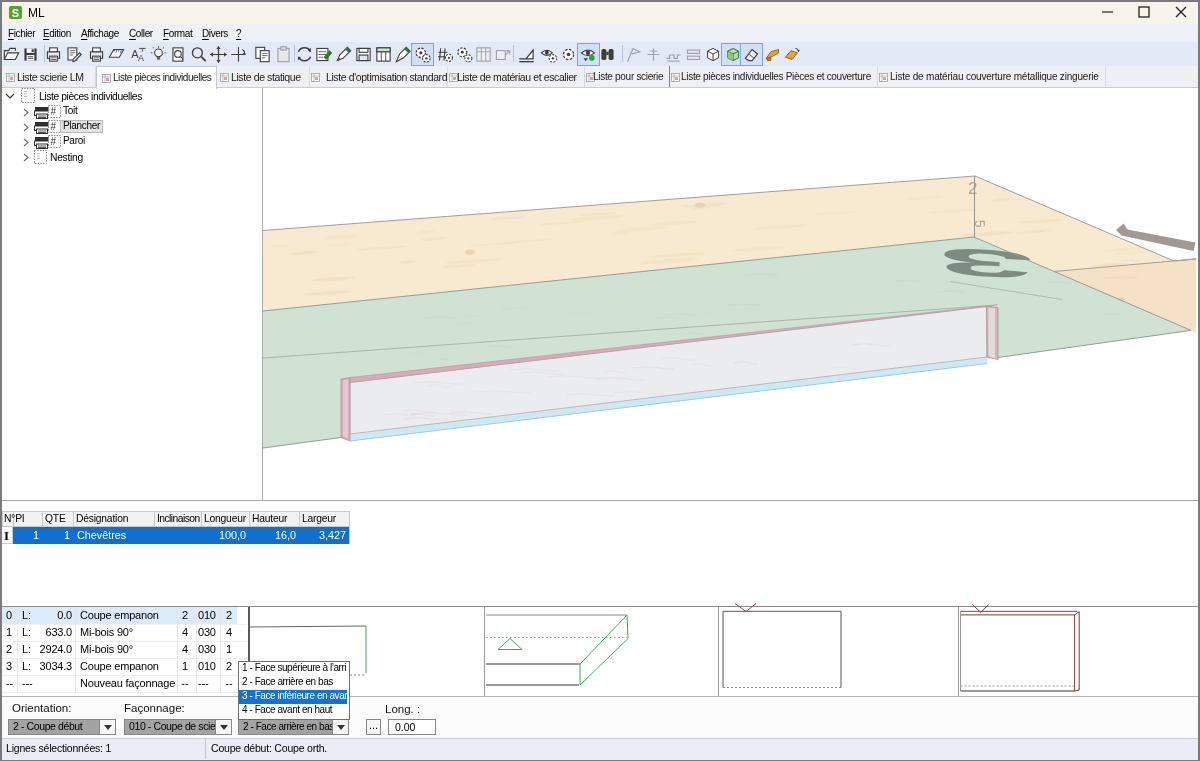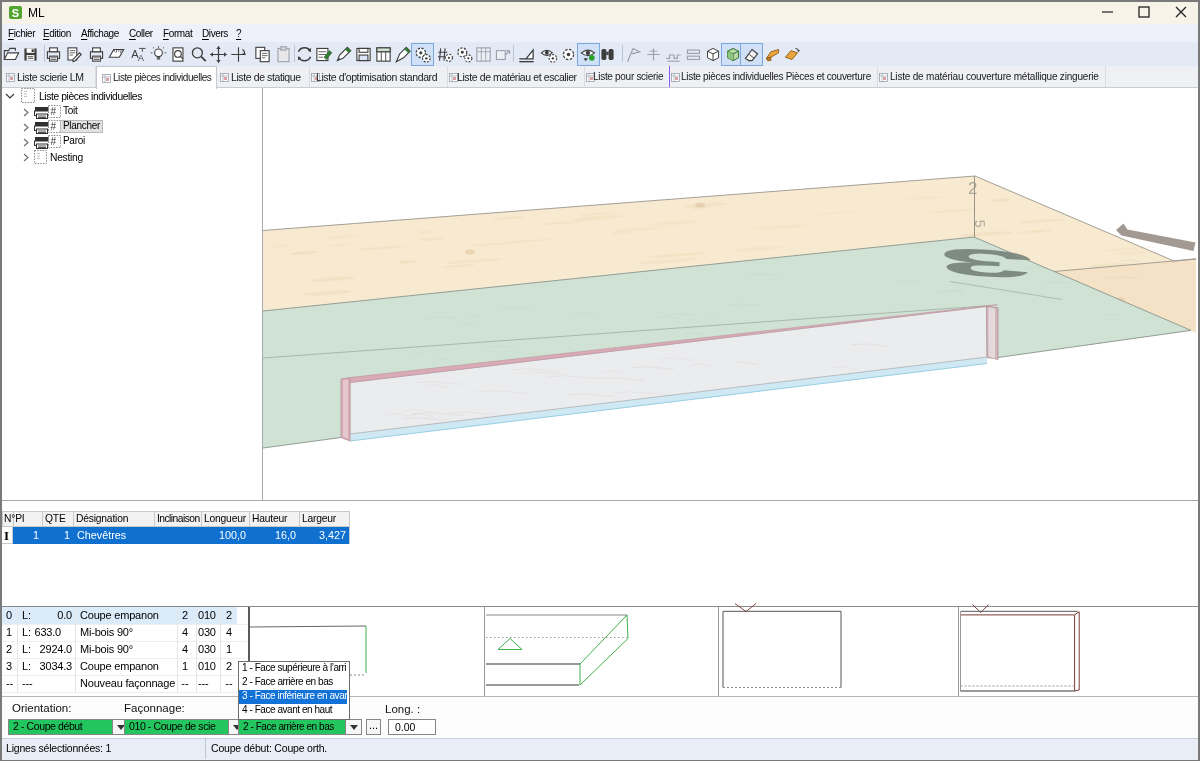--- a/index.html
+++ b/index.html
@@ -1,21 +1,21 @@
 <!DOCTYPE html>
 <html><head><meta charset="utf-8"><style>
   html,body{margin:0;padding:0;}
   body{width:1200px;height:761px;position:relative;overflow:hidden;
        font-family:"Liberation Sans",sans-serif;background:#fff;font-size:12px;}
   .abs{position:absolute;}
   .tbtn{position:absolute;top:44px;width:21px;height:21px;}
   .hl{background:#cfe0f7;outline:1px solid #7aa7dd;}
   .tab{position:absolute;top:66px;height:21px;font-size:10.5px;letter-spacing:-0.5px;color:#1b1b1b;white-space:nowrap;overflow:hidden;}
   .lbl{position:absolute;font-size:11.5px;color:#111;white-space:nowrap;text-align:right;}
-  .combo{position:absolute;height:14px;background:#22c55e;border:1px solid #868686;font-size:10.5px;letter-spacing:-0.4px;padding-left:13px;}
+  .combo{position:absolute;height:14px;background:#a3a3a3;border:1px solid #868686;font-size:10.5px;letter-spacing:-0.4px;}
   .combo .ctext{position:absolute;left:4px;top:0px;white-space:nowrap;}
   .cbtn{position:absolute;right:0;top:0;width:15px;height:14px;background:#f6f6f6;border-left:1px solid #868686;}
   .cbtn:after{content:"";position:absolute;left:3.5px;top:5px;border:4px solid transparent;border-top:5px solid #333;}
 </style></head><body>
 <div class="abs" style="left:0;top:0;width:1196px;height:757px;border:2px solid #7a7a7a"></div>
 <div class="abs" style="left:2px;top:2px;width:1196px;height:22px;background:#f7f3e9"></div>
 <div class="abs" style="left:9px;top:6px;width:13px;height:13px;background:#52a52e;border-radius:2px;color:#fff;font-weight:bold;font-size:11px;text-align:center;line-height:14px">S</div>
 <div class="abs" style="left:28px;top:6px;font-size:12px">ML</div>
 <svg class="abs" style="left:1098px;top:2px" width="98" height="20">
 <line x1="4" y1="10" x2="15" y2="10" stroke="#222" stroke-width="1.2"></line>
@@ -244,21 +244,21 @@
         <rect x="4" y="4" width="3" height="3" fill="#d8a0a0"></rect>
       </svg></span>
     <span style="position:absolute;left:14px;top:4.5px;font-size:10.5px;letter-spacing:-0.4px">Liste de statique</span>
   </div>
 <div class="tab" style="left:310px;width:137px;border-right:1px solid #d9dce1;">
     <span style="position:absolute;left:1px;top:6px"><svg style="margin-right:5px" width="9" height="9" viewBox="0 0 9 9">
         <rect x="0.5" y="0.5" width="8" height="8" fill="#fff" stroke="#9aa0ac" stroke-width="0.8"></rect>
         <path d="M0.5 3 H8.5 M3 0.5 V8.5" stroke="#9aa0ac" stroke-width="0.7"></path>
         <rect x="4" y="4" width="3" height="3" fill="#d8a0a0"></rect>
       </svg></span>
-    <span style="position:absolute;left:6px;top:4.5px;font-size:10.5px;letter-spacing:-0.4px">Liste d'optimisation standard</span>
+    <span style="position:absolute;left:16px;top:4.5px;font-size:10.5px;letter-spacing:-0.4px">Liste d'optimisation standard</span>
   </div>
 <div class="tab" style="left:448px;width:136px;border-right:1px solid #d9dce1;">
     <span style="position:absolute;left:1px;top:6px"><svg style="margin-right:5px" width="9" height="9" viewBox="0 0 9 9">
         <rect x="0.5" y="0.5" width="8" height="8" fill="#fff" stroke="#9aa0ac" stroke-width="0.8"></rect>
         <path d="M0.5 3 H8.5 M3 0.5 V8.5" stroke="#9aa0ac" stroke-width="0.7"></path>
         <rect x="4" y="4" width="3" height="3" fill="#d8a0a0"></rect>
       </svg></span>
     <span style="position:absolute;left:9px;top:4.5px;font-size:10.5px;letter-spacing:-0.4px">Liste de matériau et escalier</span>
   </div>
 <div class="tab" style="left:585px;width:84px;border-right:1px solid #8b5cf6;">
@@ -508,21 +508,21 @@
 <div class="abs" style="left:220px;top:607px;width:1px;height:86px;background:#e6e6e6"></div>
 <span class="abs" style="left:6px;top:609px;font-size:11px;letter-spacing:-0.2px">0</span>
 <span class="abs" style="left:22px;top:609px;font-size:11px;letter-spacing:-0.2px">L:</span>
 <span class="abs" style="left:22px;top:609px;width:50px;text-align:right;font-size:11px;letter-spacing:-0.2px">0.0</span>
 <span class="abs" style="left:80px;top:609px;font-size:11px;letter-spacing:-0.2px;white-space:nowrap">Coupe empanon</span>
 <span class="abs" style="left:178px;top:609px;width:14px;text-align:center;font-size:11px">2</span>
 <span class="abs" style="left:198px;top:609px;font-size:11px;letter-spacing:-0.2px">010</span>
 <span class="abs" style="left:222px;top:609px;width:14px;text-align:center;font-size:11px">2</span>
 <span class="abs" style="left:6px;top:626px;font-size:11px;letter-spacing:-0.2px">1</span>
 <span class="abs" style="left:22px;top:626px;font-size:11px;letter-spacing:-0.2px">L:</span>
-<span class="abs" style="left:22px;top:626px;width:39px;text-align:right;font-size:11px;letter-spacing:-0.2px">633.0</span>
+<span class="abs" style="left:22px;top:626px;width:50px;text-align:right;font-size:11px;letter-spacing:-0.2px">633.0</span>
 <span class="abs" style="left:80px;top:626px;font-size:11px;letter-spacing:-0.2px;white-space:nowrap">Mi-bois 90°</span>
 <span class="abs" style="left:178px;top:626px;width:14px;text-align:center;font-size:11px">4</span>
 <span class="abs" style="left:198px;top:626px;font-size:11px;letter-spacing:-0.2px">030</span>
 <span class="abs" style="left:222px;top:626px;width:14px;text-align:center;font-size:11px">4</span>
 <span class="abs" style="left:6px;top:643px;font-size:11px;letter-spacing:-0.2px">2</span>
 <span class="abs" style="left:22px;top:643px;font-size:11px;letter-spacing:-0.2px">L:</span>
 <span class="abs" style="left:22px;top:643px;width:50px;text-align:right;font-size:11px;letter-spacing:-0.2px">2924.0</span>
 <span class="abs" style="left:80px;top:643px;font-size:11px;letter-spacing:-0.2px;white-space:nowrap">Mi-bois 90°</span>
 <span class="abs" style="left:178px;top:643px;width:14px;text-align:center;font-size:11px">4</span>
 <span class="abs" style="left:198px;top:643px;font-size:11px;letter-spacing:-0.2px">030</span>

